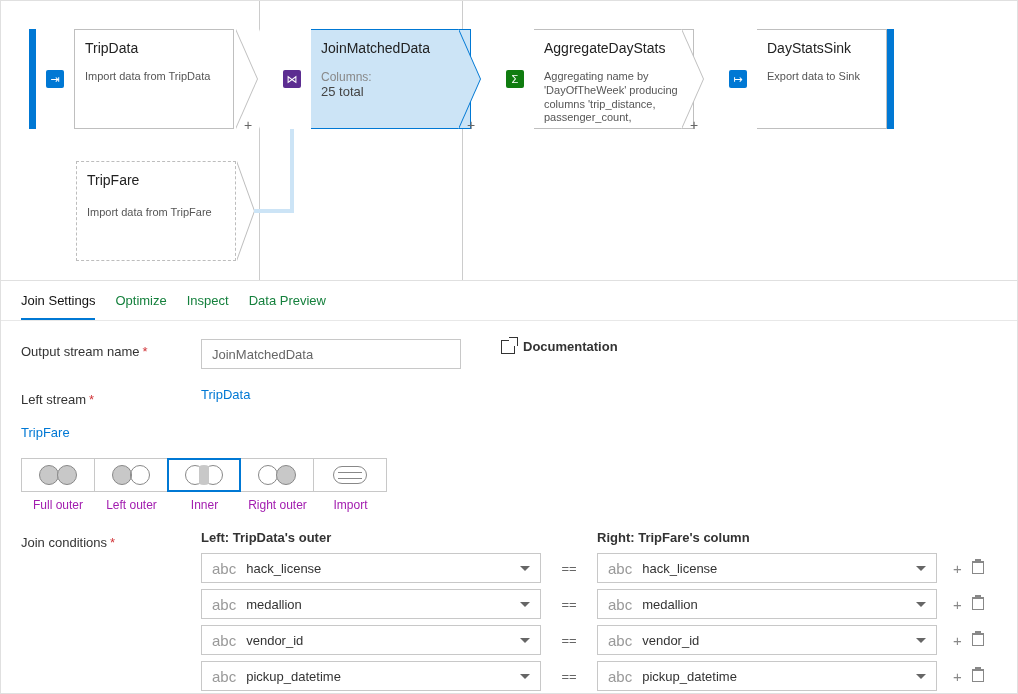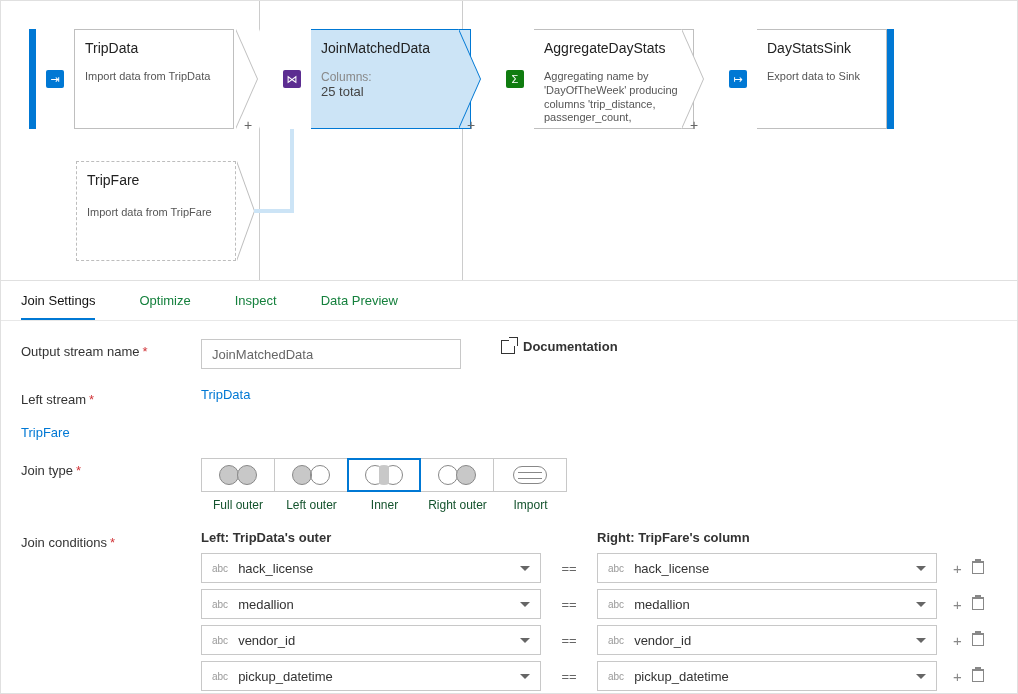--- a/index.html
+++ b/index.html
@@ -39,61 +39,61 @@
   .vline-sel { position:absolute; width:1px; background:#ccc; top:0; bottom:0; }
 
   
   .ic { width:18px; height:18px; display:inline-flex; align-items:center; justify-content:center; border-radius:2px; font-size:11px; color:#fff; }
   .ic-source { background:#0078d4; }
   .ic-join { background:#5c2d91; }
   .ic-agg { background:#107c10; }
   .ic-sink { background:#0078d4; }
 
   
-  .tabs { display:flex; gap:44px; padding: 12px 20px 0 20px; border-bottom:1px solid #e8e8e8; }
+  .tabs { display:flex; gap:20px; padding: 12px 20px 0 20px; border-bottom:1px solid #e8e8e8; }
   .tab { font-size:13px; color:#15803d; padding-bottom:10px; cursor:pointer; }
   .tab.active { color:#111; border-bottom:2px solid #0078d4; }
 
   
   .form { padding: 18px 20px; font-size:13px; color:#333; }
   .row { display:flex; align-items:flex-start; margin-bottom:18px; }
   .row .label { width:180px; padding-top:5px; }
   .req { color:#d13438; margin-left:3px; }
   .textfield { width:260px; height:30px; border:1px solid #c8c8c8; padding:0 10px; font-size:13px; color:#666; }
   .doc-link { display:flex; align-items:center; gap:8px; margin-left:40px; cursor:pointer; }
   .doc-link .ico { width:14px; height:14px; border:1.5px solid #333; position:relative; }
   .doc-link .ico::after { content:""; position:absolute; width:8px; height:8px; border-top:1.5px solid #333; border-right:1.5px solid #333; top:-4px; right:-4px; background:#fff; }
   .linkval { color:#0078d4; cursor:pointer; }
 
   
   .jt-group { display:flex; }
   .jt-wrap { display:flex; flex-direction:column; align-items:center; }
   .jt-btn { width:74px; height:34px; border:1px solid #c8c8c8; display:flex; align-items:center; justify-content:center; cursor:pointer; margin-left:-1px; }
   .jt-btn.first { margin-left:0; }
   .jt-btn.active { border:2px solid #0078d4; position:relative; z-index:1; }
-  .jt-label { font-size:12px; color:#14532d; margin-top:6px; }
+  .jt-label { font-size:12px; color:#a21caf; margin-top:6px; }
   .venn { position:relative; width:38px; height:20px; }
   .venn .c { position:absolute; width:20px; height:20px; border:1px solid #888; border-radius:50%; }
   .venn .l { left:0; }
   .venn .r { right:0; }
   .venn .fill { background:#c8c8c8; }
   .venn .mid { position:absolute; left:9px; top:0; width:20px; height:20px; border-radius:50%; background:#c8c8c8; clip-path: inset(0 5px 0 5px); }
   .cross-ic { width:34px; height:18px; border:1px solid #888; border-radius:9px; position:relative; }
   .cross-ic::before, .cross-ic::after { content:""; position:absolute; top:50%; height:1px; background:#888; }
   .cross-ic::before { left:4px; right:4px; transform:translateY(-3px); }
   .cross-ic::after { left:4px; right:4px; transform:translateY(3px); }
 
   
   .jc-header { display:flex; font-weight:600; font-size:13px; margin-bottom:8px; }
   .jc-col-left { width:340px; }
   .jc-eq-gap { width:56px; text-align:center; }
   .jc-col-right { width:340px; }
   .jc-row { display:flex; align-items:center; margin-bottom:6px; }
   .dropdown { width:340px; height:30px; border:1px solid #c8c8c8; display:flex; align-items:center; padding:0 10px; font-size:13px; color:#333; cursor:pointer; position:relative; background:#fff; }
-  .dropdown .type { color:#999; font-size:10px; margin-right:10px; }
+  .dropdown .type { color:#999; font-size:15px; margin-right:10px; }
   .dropdown .caret { margin-left:auto; width:0; height:0; border-left:5px solid transparent; border-right:5px solid transparent; border-top:5px solid #666; }
   .eq { width:56px; text-align:center; color:#666; font-size:13px; }
   .row-actions { display:flex; gap:10px; margin-left:16px; color:#888; }
   .row-actions span { cursor:pointer; font-size:15px; }
   .trash { display:inline-block; width:12px; height:13px; border:1px solid #888; border-top:2px solid #888; position:relative; }
   .trash::before { content:""; position:absolute; top:-4px; left:2px; width:6px; height:2px; background:#888; }
 </style>
 </head>
 <body>
 
@@ -186,21 +186,20 @@
   <div class="row">
     <div class="label"><span>Left stream</span><span class="req">*</span></div>
     <div class="linkval">TripData</div>
   </div>
 
   <div class="row">
     <div class="linkval">TripFare</div>
   </div>
 
   <div class="row">
-    <div class="label"><span>Join type</span><span class="req">*</span></div>
     <div>
       <div class="jt-group">
         <div class="jt-wrap">
           <div class="jt-btn first">
             <span class="venn">
                 <span class="c l fill"></span>
                 <span class="c r fill"></span>
               </span>
           </div>
           <div class="jt-label">Full outer</div>

